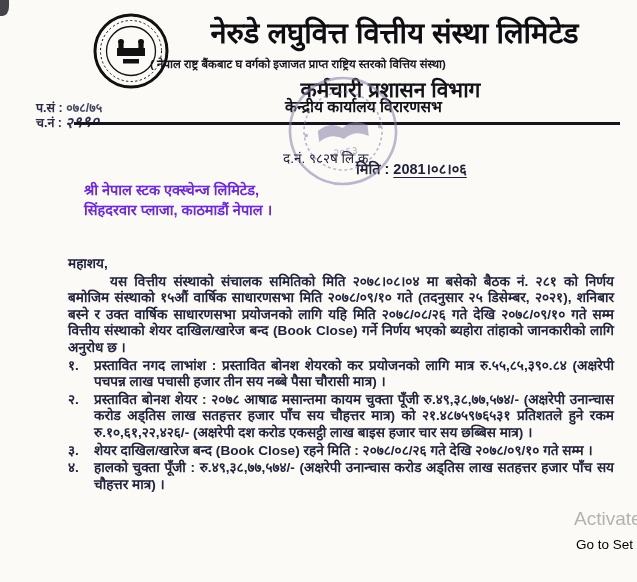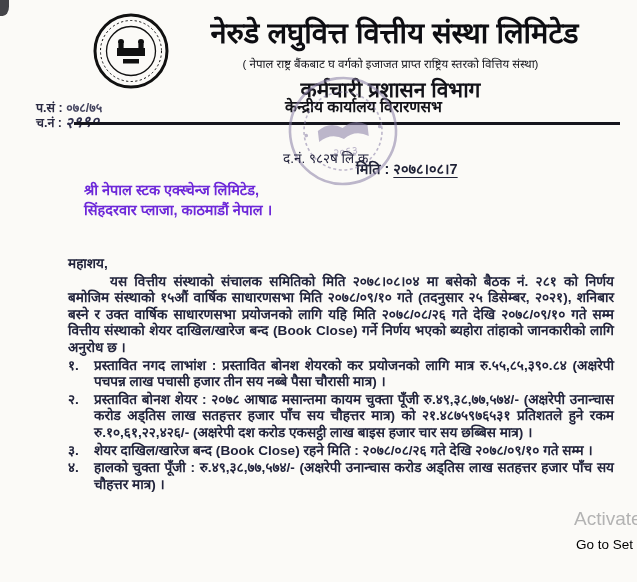--- a/index.html
+++ b/index.html
@@ -6,21 +6,21 @@
   body{background:#e8e8e8;font-family:"Liberation Sans","DejaVu Sans",sans-serif;}
   .page{
     position:relative;width:637px;height:582px;overflow:hidden;
     background:#fbfaf7;color:#1f2236;
   }
   .abs{position:absolute;}
   
   .corner-smudge{left:0;top:0;width:9px;height:16px;background:#23232a;border-bottom-right-radius:70% 60%;opacity:.85;}
   
   .lh-title{left:158px;right:6px;top:12px;text-align:center;font-size:29px;font-weight:bold;color:#0d0d12;white-space:nowrap;}
-  .lh-license{left:150px;right:6px;top:56px;text-align:center;font-size:11.5px;font-weight:normal;color:#16161d;}
+  .lh-license{left:150px;right:6px;top:56px;text-align:left;font-size:11.5px;font-weight:bold;color:#16161d;}
   .lh-dept{left:150px;right:6px;top:75px;text-align:center;font-size:21px;font-weight:bold;color:#131319;}
   .lh-office{left:150px;right:60px;top:95px;text-align:center;font-size:15.5px;font-weight:bold;color:#131319;}
   .logo{left:92px;top:12px;width:78px;height:78px;}
   
   .refs{left:36px;top:101px;font-size:12.5px;font-weight:bold;color:#2a2a42;line-height:14px;}
   .refs .val{font-weight:600;color:#44445f;}
   .handwritten{display:inline-block;font-size:15px;font-style:italic;color:#30304e;transform:rotate(-4deg);letter-spacing:1px;}
   .rule{left:74px;top:122px;width:546px;height:3px;background:#15151d;}
   
   .stamp{left:286px;top:74px;width:114px;height:114px;opacity:.55;transform:rotate(-7deg);z-index:2;}
@@ -90,21 +90,21 @@
       <circle cx="20" cy="57" r="1.8" fill="#8a7fa6"></circle>
       <circle cx="94" cy="57" r="1.8" fill="#8a7fa6"></circle>
       <text x="57" y="82" text-anchor="middle" font-size="12" fill="#8a7fa6">२०६३</text>
     </svg>
   </div>
 
   <div class="abs regno">द.नं. ९८२ष लि.क.</div>
 
   <div class="abs dateline">
     <span>मिति :</span>
-    <span class="u">२०७८।०८।7</span>
+    <span class="u">2081।०८।०६</span>
   </div>
 
   <div class="abs recipient">
     <div>श्री नेपाल स्टक एक्स्चेन्ज लिमिटेड,</div>
     <div>सिंहदरवार प्लाजा, काठमाडौं नेपाल ।</div>
   </div>
 
 
   <div class="abs content">
     <div class="salutation">महाशय,</div>

